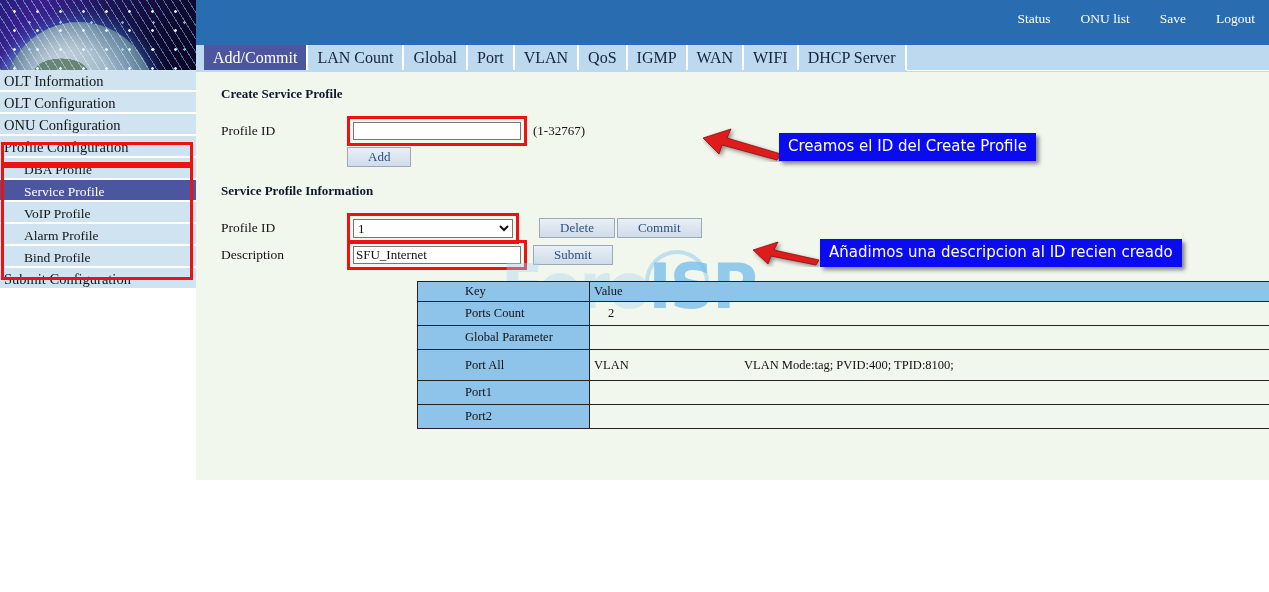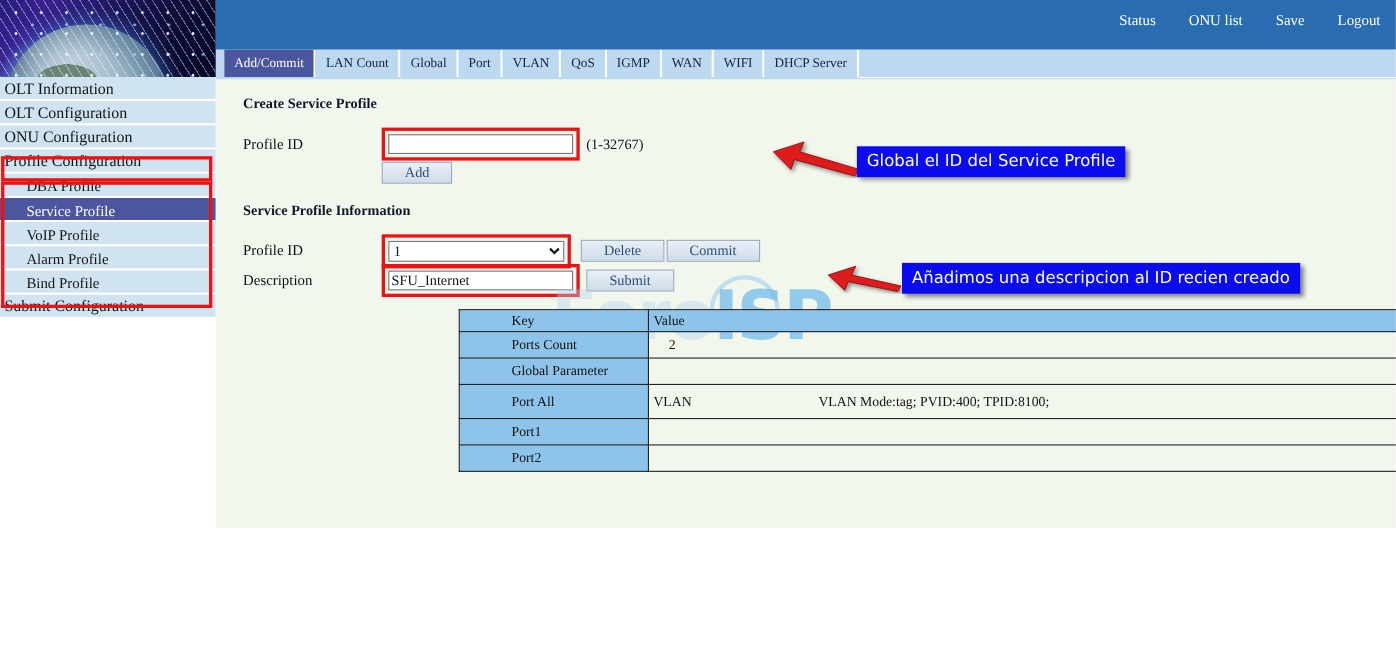--- a/index.html
+++ b/index.html
@@ -135,21 +135,21 @@
     background: #bcd9ef;
     display: flex;
     align-items: flex-start;
     padding-left: 8px;
     box-sizing: border-box;
   }
   .tab {
     height: 25px;
     line-height: 25px;
     padding: 0 9px;
-    font-size: 12px;
+    font-size: 16px;
     color: #16233d;
     background: #bcd9ef;
     border-right: 2px solid #ffffff;
     white-space: nowrap;
     box-sizing: border-box;
   }
   .tab.active {
     background: #4c569f;
     color: #ffffff;
   }
@@ -378,21 +378,21 @@
       <button class="btn">Add</button>
     </div>
 
     <div class="section-title">Service Profile Information</div>
 
     <div class="frow">
       <div class="flabel">Profile ID</div>
       <span class="redring">
         <select class="sel" id="profile-id-select"><option value="1">1</option></select>
       </span>
-      <button class="btn" style="margin-left:9px">Delete</button>
+      <button class="btn" style="margin-left:20px">Delete</button>
       <button class="btn" style="margin-left:2px">Commit</button>
     </div>
 
     <div class="frow">
       <div class="flabel">Description</div>
       <span class="redring">
         <input class="txtbox" type="text" value="SFU_Internet" style="">
       </span>
       <button class="btn" style="margin-left:6px">Submit</button>
     </div>
@@ -440,16 +440,16 @@
       <path d="M0 9 L28 0 L24 9 L78 25 L74 31 L19 16 L16 25 Z" fill="#e01b1b" stroke="#8a0d0d" stroke-width="0.8" style="filter:drop-shadow(2px 2px 2px rgba(0,0,0,.45))"></path>
     </g>
   </svg>
 
   <svg class="arrow" id="arrow-2" width="70" height="26" viewBox="0 0 70 26">
     <g transform="translate(1,1)">
       <path d="M0 8 L25 0 L21 8 L66 18 L63 23 L18 14 L15 22 Z" fill="#e01b1b" stroke="#8a0d0d" stroke-width="0.8" style="filter:drop-shadow(2px 2px 2px rgba(0,0,0,.45))"></path>
     </g>
   </svg>
 
-  <div class="callout" id="callout-1">Global el ID del Service Profile</div>
+  <div class="callout" id="callout-1">Creamos el ID del Create Profile</div>
   <div class="callout" id="callout-2">Añadimos una descripcion al ID recien creado</div>
 
 </div>
 
 </body></html>

